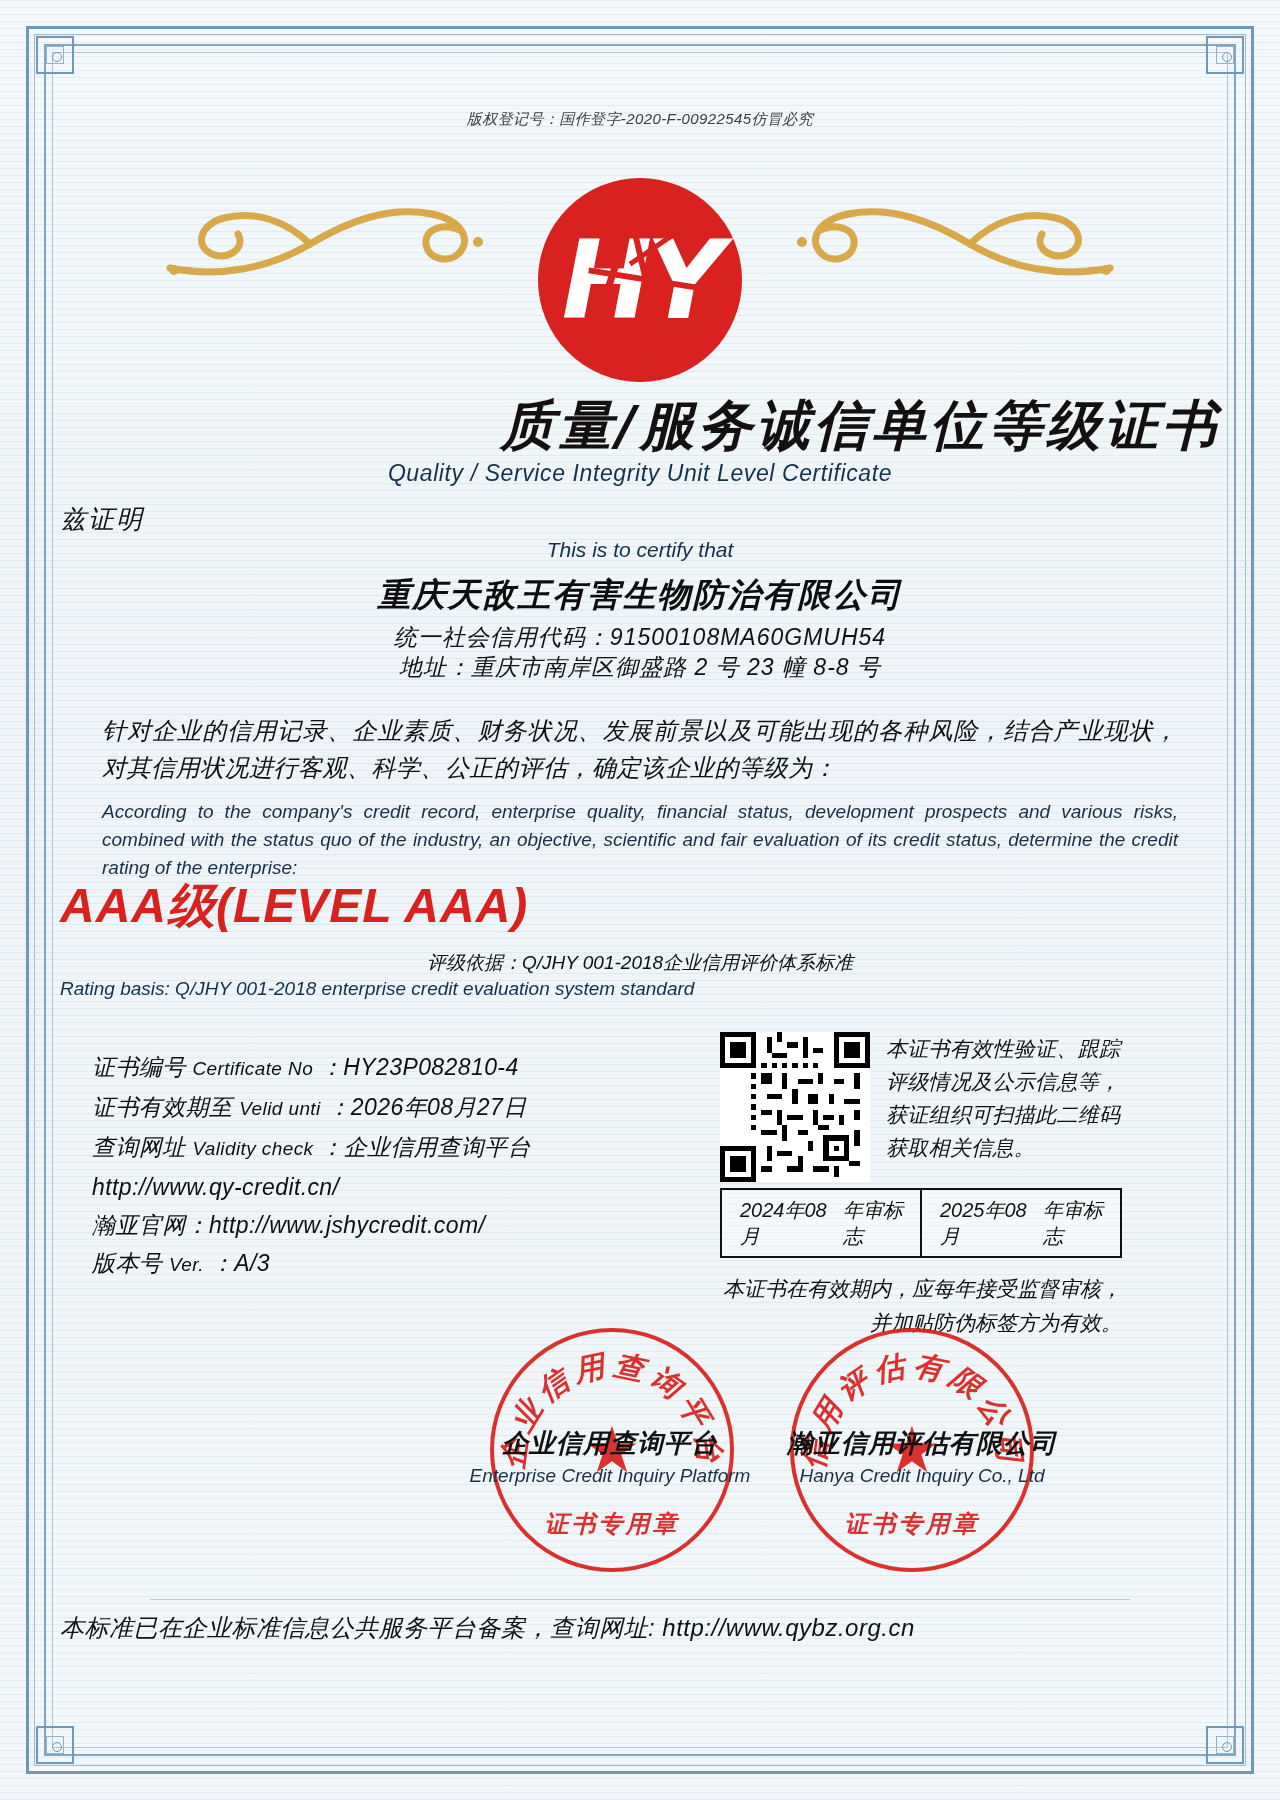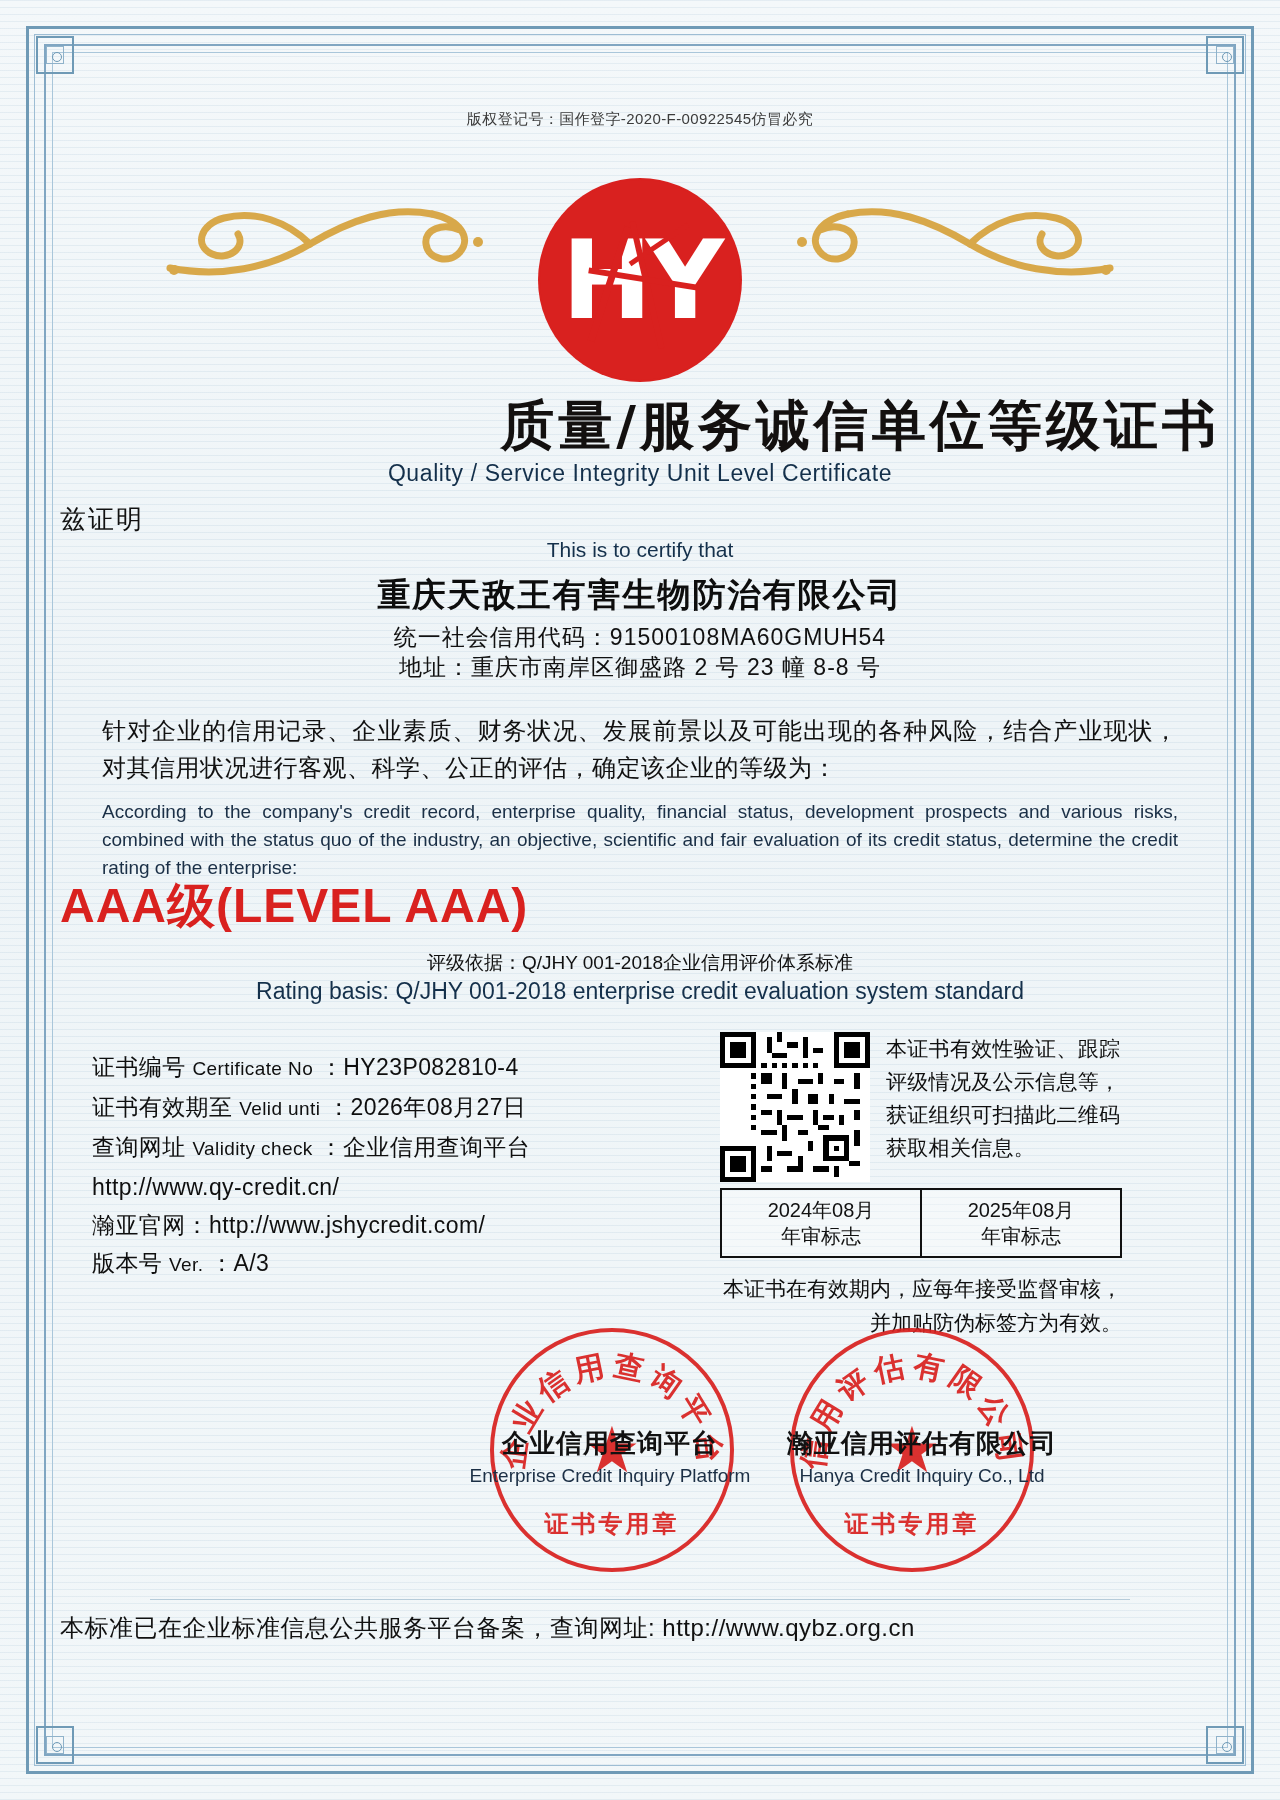--- a/index.html
+++ b/index.html
@@ -12,20 +12,21 @@
   .page{
     position:relative;
     width:1280px;height:1800px;
     background:
       repeating-linear-gradient(0deg,
         rgba(120,160,190,0.13) 0px,
         rgba(120,160,190,0.13) 1px,
         rgba(255,255,255,0) 1px,
         rgba(255,255,255,0) 7px),
       linear-gradient(180deg,#f4f8fa 0%,#eef4f7 40%,#f2f7f9 100%);
+    font-style: italic;
   }
   
   .frame{
     position:absolute;
     border:1px solid #7fa3bd;
     box-sizing:border-box;
   }
   .f1{left:26px;top:26px;right:26px;bottom:26px;border-width:3px;border-color:#6f9ab6;}
   .f2{left:34px;top:34px;right:34px;bottom:34px;border-width:1px;border-color:#9dbdd4;}
   .f3{left:44px;top:44px;right:44px;bottom:44px;border-width:2px;border-color:#80a6c2;}
@@ -117,22 +118,22 @@
 
   .level{
     position:absolute;left:0;right:0;top:814px;text-align:left;
     font-size:48px;font-weight:bold;color:#d9211f;letter-spacing:1px;
   }
   .basis-cn{
     position:absolute;left:0;right:0;top:890px;text-align:center;
     font-size:19px;color:#111;
   }
   .basis-en{
-    position:absolute;left:0;right:0;top:918px;text-align:center;
-    font-size:23px;color:#14304b;
+    position:absolute;left:0;right:0;top:918px;text-align:left;
+    font-size:19px;color:#14304b;
   }
 
   
   .info{
     position:absolute;left:32px;top:988px;width:600px;
     font-size:23px;color:#0f0f0f;line-height:38px;letter-spacing:.4px;
   }
   .info .lab-en{font-size:19px;}
   .info .url{font-size:23px;}
 
@@ -142,22 +143,22 @@
   .qrtext{
     position:absolute;left:826px;top:972px;width:240px;
     font-size:21px;color:#0f0f0f;line-height:33px;letter-spacing:.3px;
   }
   .stamp-boxes{
     position:absolute;left:660px;top:1128px;width:402px;height:70px;
     display:flex;
   }
   .sbox{
     flex:1;border:2px solid #111;box-sizing:border-box;
-    display:flex;flex-direction:column;align-items:center;justify-content:center;
-    font-size:20px;color:#111;line-height:26px;background:rgba(255,255,255,0.35);
+    display:flex;align-items:center;
+    font-size:20px;color:#111;line-height:26px;background:rgba(255,255,255,0.35);padding-left:18px;
   }
   .sbox + .sbox{border-left:none;}
   .note-right{
     position:absolute;left:660px;top:1212px;width:402px;text-align:right;
     font-size:21px;color:#0f0f0f;line-height:34px;
   }
 
   
   .seal{
     position:absolute;width:236px;height:236px;border-radius:50%;

